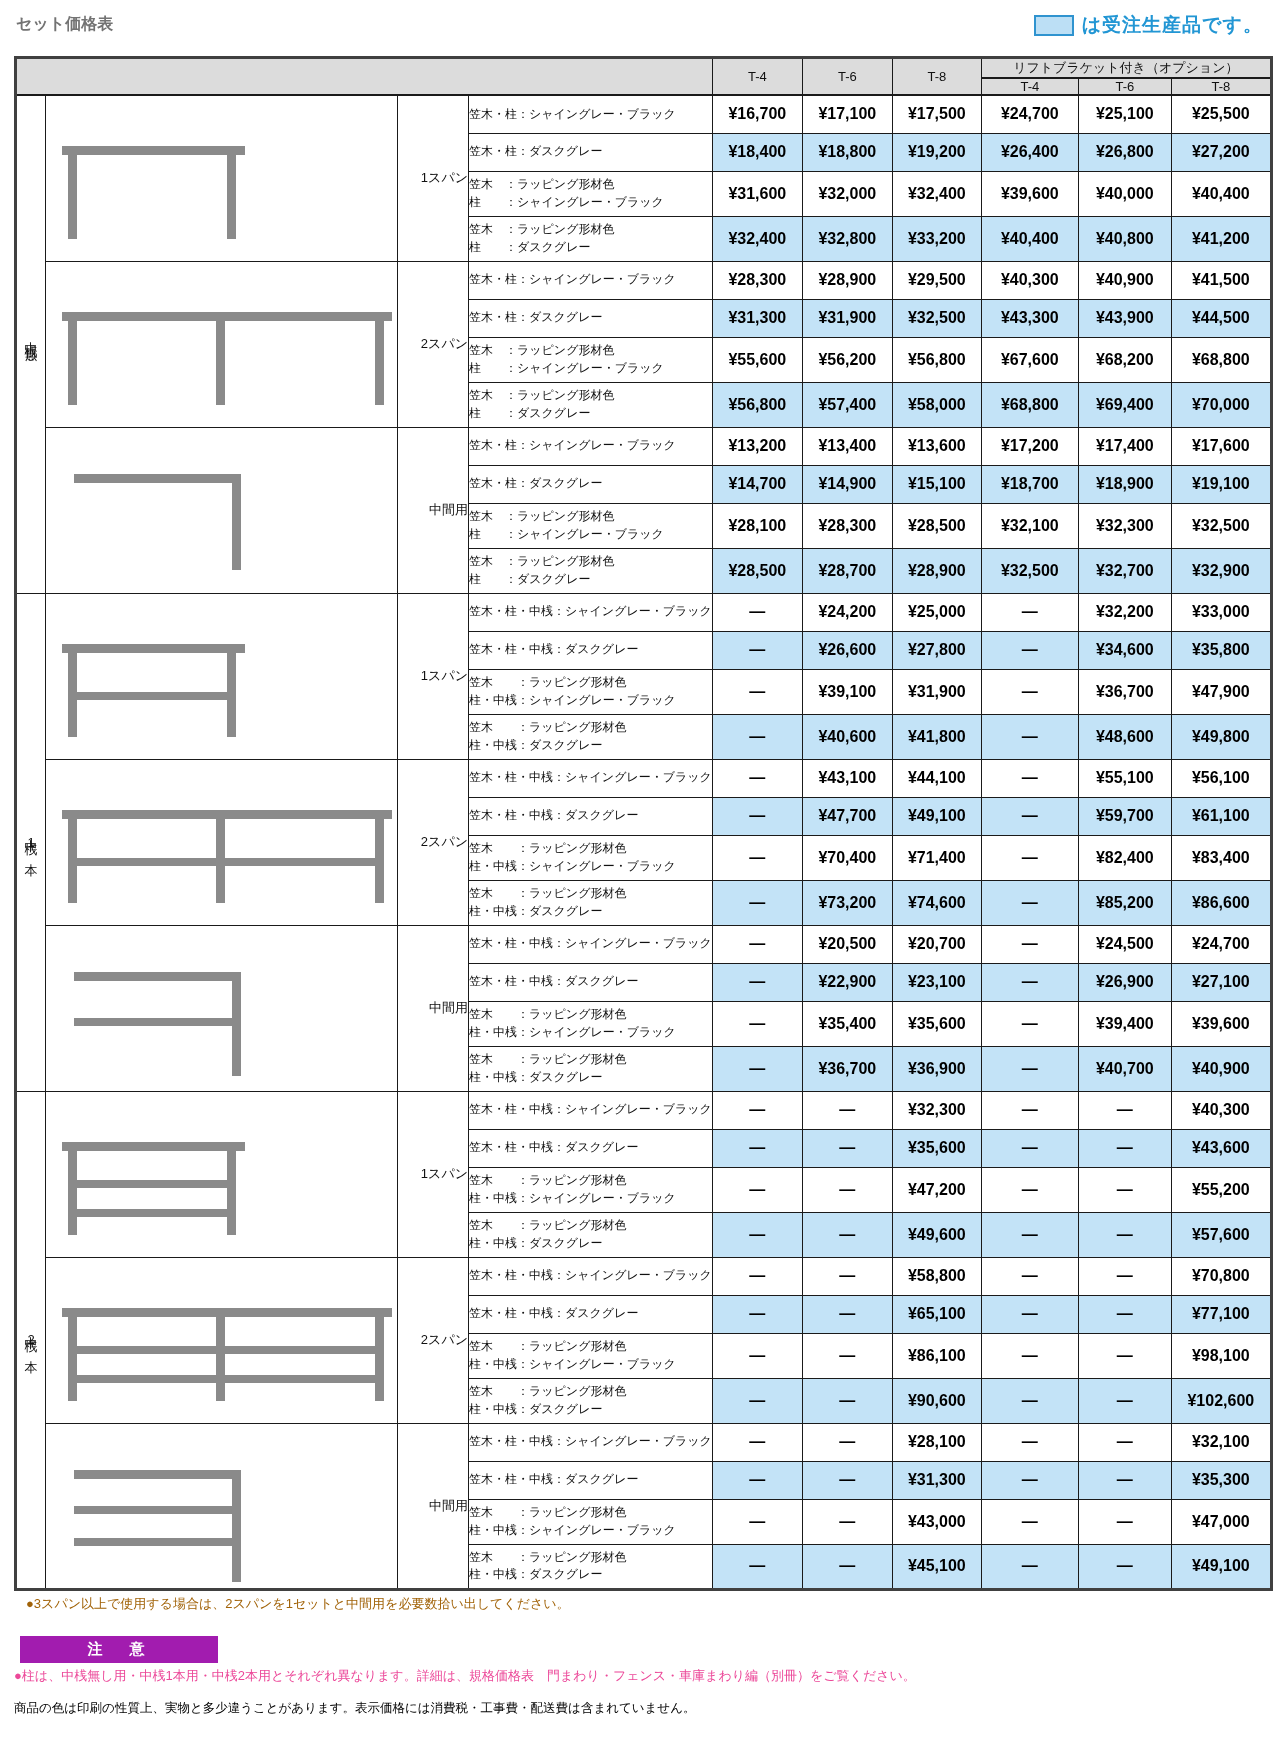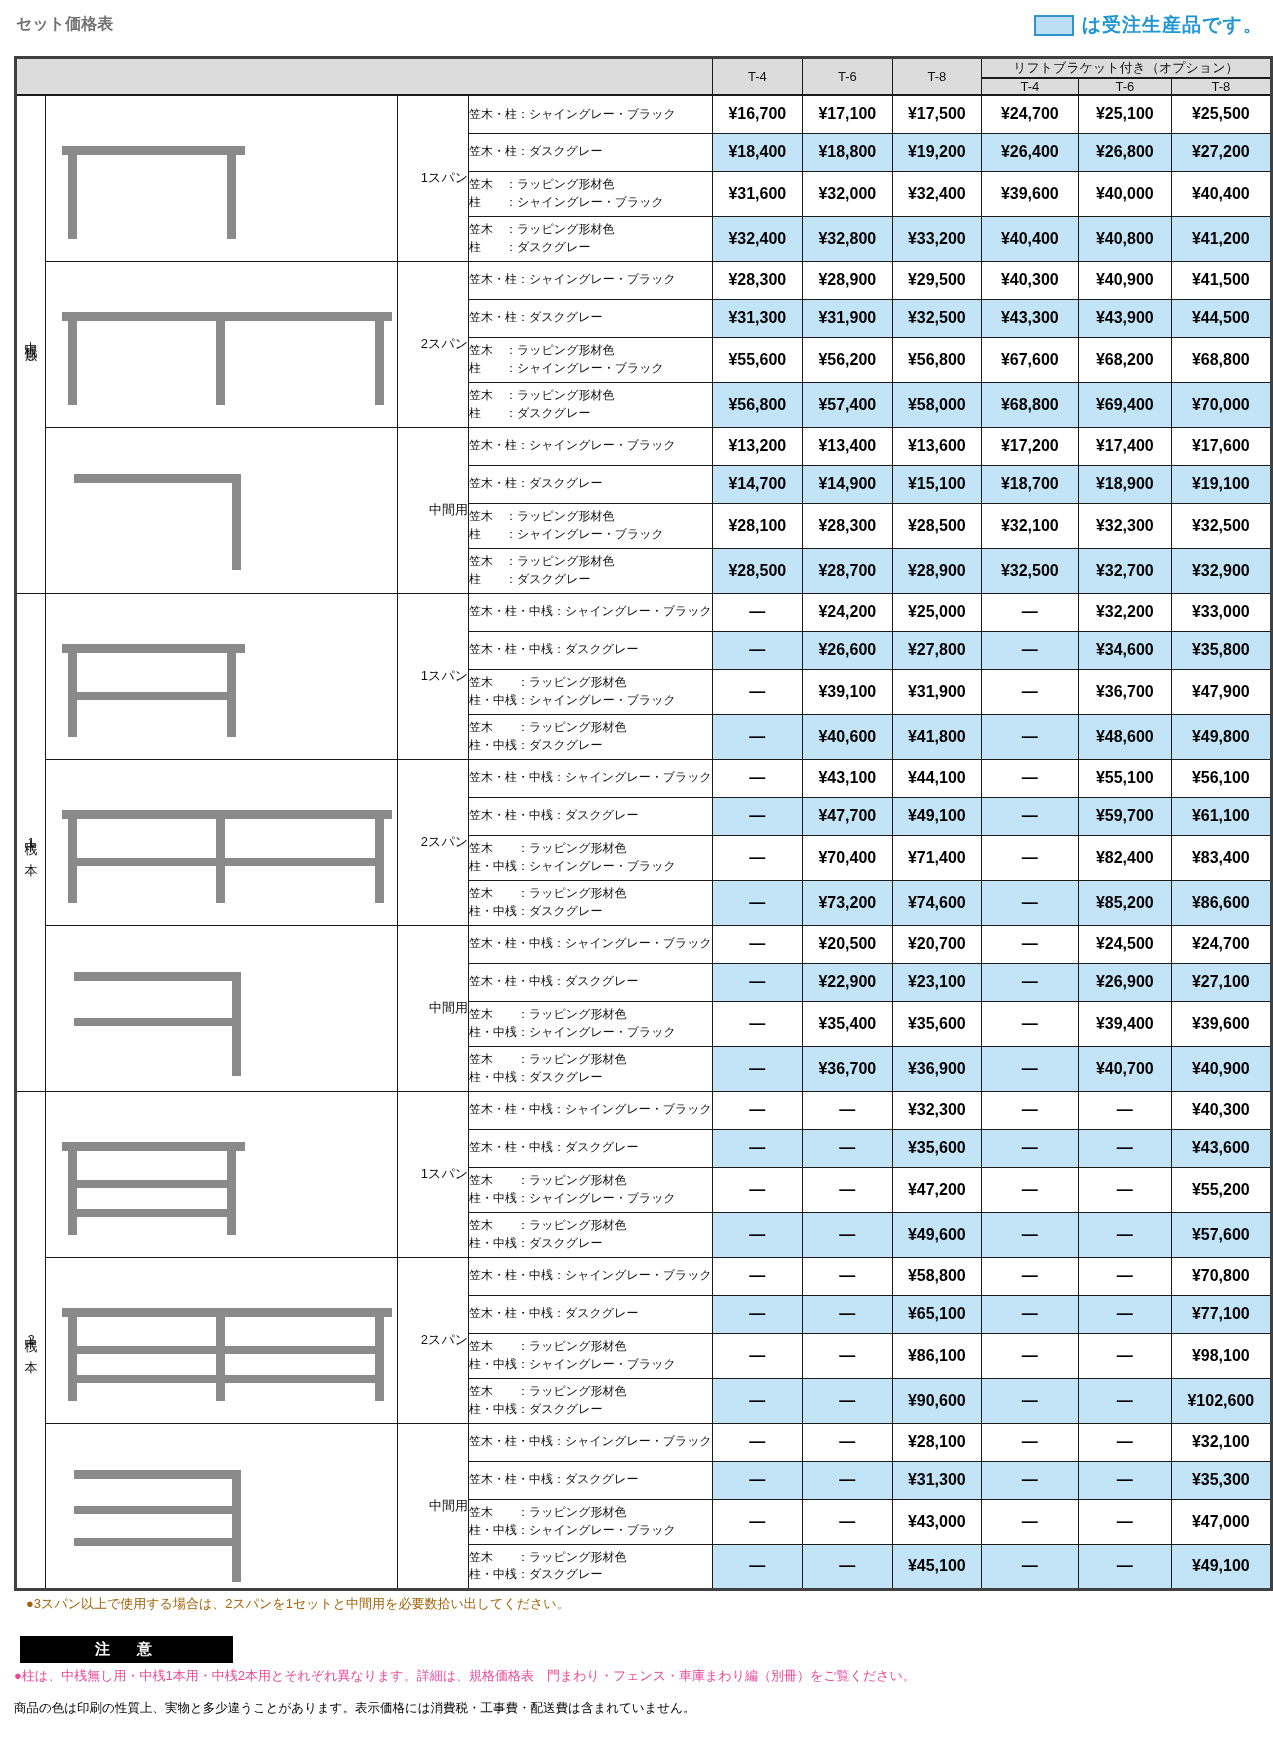--- a/index.html
+++ b/index.html
@@ -39,21 +39,21 @@
   td.spn{text-align:right;vertical-align:middle;font-size:13px;}
   td.spec{vertical-align:middle;padding:2px 4px 2px 8px;font-size:12px;line-height:1.45;white-space:pre;}
   td.price{
     text-align:center;vertical-align:middle;font-size:16px;font-weight:bold;
     font-family:"Liberation Sans","DejaVu Sans",sans-serif;letter-spacing:0px;color:#000;
   }
   td.price.hl{background:#c3e3f7;}
   
   #note-after{left:14px;top:1595px;font-size:13px;color:#a16207;margin-left:12px;}
   #notice-box{
-    left:20px;top:1636px;width:213px;height:27px;background:#000000;
+    left:20px;top:1636px;width:198px;height:27px;background:#a21caf;
     display:flex;align-items:center;justify-content:center;
   }
   #notice-title{color:#fff;font-weight:bold;font-size:15px;letter-spacing:6px;}
   #notice-line1{left:14px;top:1667px;font-size:13px;color:#ec4899;}
   #notice-line2{left:14px;top:1700px;font-size:12.5px;color:#000;}
 </style>
 </head>
 <body>
 
 <div class="abs" id="page-title">セット価格表</div>

